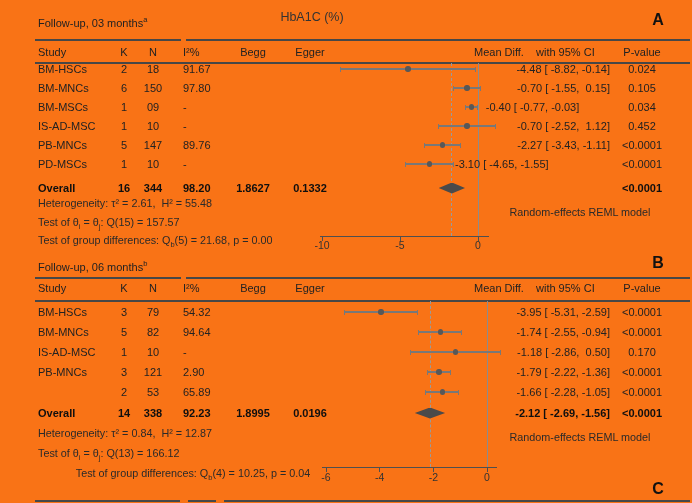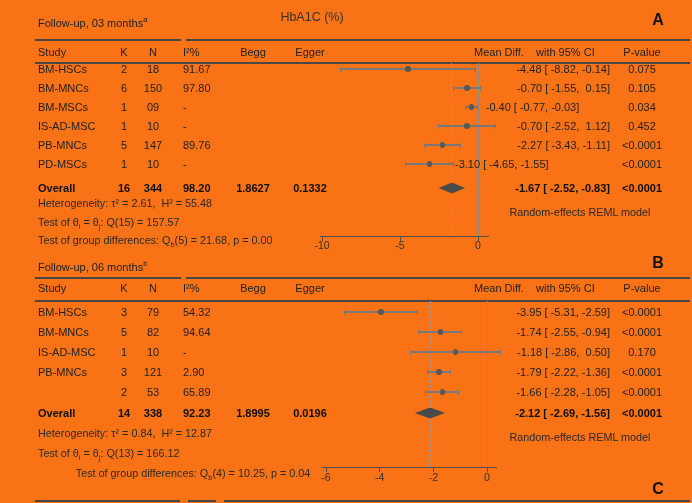--- a/index.html
+++ b/index.html
@@ -41,21 +41,21 @@
     <div class="abs t " style="left: 474px; top: 44px; width: 62px; text-align: left;">Mean Diff.</div>
     <div class="abs t " style="left: 536px; top: 44px; width: 72px; text-align: left;">with 95% CI</div>
     <div class="abs t " style="left: 609px; top: 44px; width: 66px; text-align: center;">P-value</div>
     <div class="abs vline" style="left: 477.5px; top: 63px; width: 1px; height: 173px;"></div>
     <div class="abs dash" style="left: 451.448px; top: 63px; width: 0px; height: 173px;"></div>
     <div class="abs t " style="left: 38px; top: 61px; width: 95px; text-align: left;">BM-HSCs</div>
     <div class="abs t " style="left: 112px; top: 61px; width: 24px; text-align: center;">2</div>
     <div class="abs t " style="left: 137px; top: 61px; width: 32px; text-align: center;">18</div>
     <div class="abs t " style="left: 183px; top: 61px; width: 52px; text-align: left;">91.67</div>
     <div class="abs t " style="left: 455px; top: 61px; width: 155px; text-align: right;">-4.48 [ -8.82, -0.14]</div>
-    <div class="abs t " style="left: 609px; top: 61px; width: 66px; text-align: center;">0.075</div>
+    <div class="abs t " style="left: 609px; top: 61px; width: 66px; text-align: center;">0.024</div>
     <div class="abs ci" style="left: 340.408px; top: 68.4px; width: 135.408px; height: 1.2px;"></div>
     <div class="abs ci" style="left: 339.908px; top: 66.5px; width: 1px; height: 5px;"></div>
     <div class="abs ci" style="left: 475.316px; top: 66.5px; width: 1px; height: 5px;"></div>
     <div class="abs dot" style="left: 405.412px; top: 66.3px; width: 5.4px; height: 5.4px;"></div>
     <div class="abs t " style="left: 38px; top: 80px; width: 95px; text-align: left;">BM-MNCs</div>
     <div class="abs t " style="left: 112px; top: 80px; width: 24px; text-align: center;">6</div>
     <div class="abs t " style="left: 137px; top: 80px; width: 32px; text-align: center;">150</div>
     <div class="abs t " style="left: 183px; top: 80px; width: 52px; text-align: left;">97.80</div>
     <div class="abs t " style="left: 455px; top: 80px; width: 155px; text-align: right;">-0.70 [ -1.55,  0.15]</div>
     <div class="abs t " style="left: 609px; top: 80px; width: 66px; text-align: center;">0.105</div>
@@ -102,21 +102,20 @@
     <div class="abs ci" style="left: 405.46px; top: 163.4px; width: 48.36px; height: 1.2px;"></div>
     <div class="abs ci" style="left: 404.96px; top: 161.5px; width: 1px; height: 5px;"></div>
     <div class="abs ci" style="left: 453.32px; top: 161.5px; width: 1px; height: 5px;"></div>
     <div class="abs dot" style="left: 426.94px; top: 161.3px; width: 5.4px; height: 5.4px;"></div>
     <div class="abs t bold" style="left: 38px; top: 180px; width: 95px; text-align: left;">Overall</div>
     <div class="abs t bold" style="left: 112px; top: 180px; width: 24px; text-align: center;">16</div>
     <div class="abs t bold" style="left: 137px; top: 180px; width: 32px; text-align: center;">344</div>
     <div class="abs t bold" style="left: 183px; top: 180px; width: 52px; text-align: left;">98.20</div>
     <div class="abs t bold" style="left: 227px; top: 180px; width: 52px; text-align: center;">1.8627</div>
     <div class="abs t bold" style="left: 284px; top: 180px; width: 52px; text-align: center;">0.1332</div>
-    <div class="abs t bold" style="left: 455px; top: 180px; width: 155px; text-align: right;">-1.67 [ -2.52, -0.83]</div>
     <div class="abs t bold" style="left: 609px; top: 180px; width: 66px; text-align: center;">&lt;0.0001</div>
     <div class="abs diamond" style="left: 438.688px; top: 182.5px; width: 26.364px; height: 11px;"></div>
     <div class="abs axis" style="left: 320px; top: 236px; width: 169px; height: 1.3px;"></div>
     <div class="abs axis" style="left: 321.5px; top: 236px; width: 1px; height: 5px;"></div>
     <div class="abs t tickl" style="left: 304px; top: 237px; width: 36px; text-align: center;">-10</div>
     <div class="abs axis" style="left: 399.5px; top: 236px; width: 1px; height: 5px;"></div>
     <div class="abs t tickl" style="left: 382px; top: 237px; width: 36px; text-align: center;">-5</div>
     <div class="abs axis" style="left: 477.5px; top: 236px; width: 1px; height: 5px;"></div>
     <div class="abs t tickl" style="left: 460px; top: 237px; width: 36px; text-align: center;">0</div>
     <div class="abs t note" style="left: 38px; top: 195px; width: 300px;">Heterogeneity: τ² = 2.61,  H² = 55.48</div>

